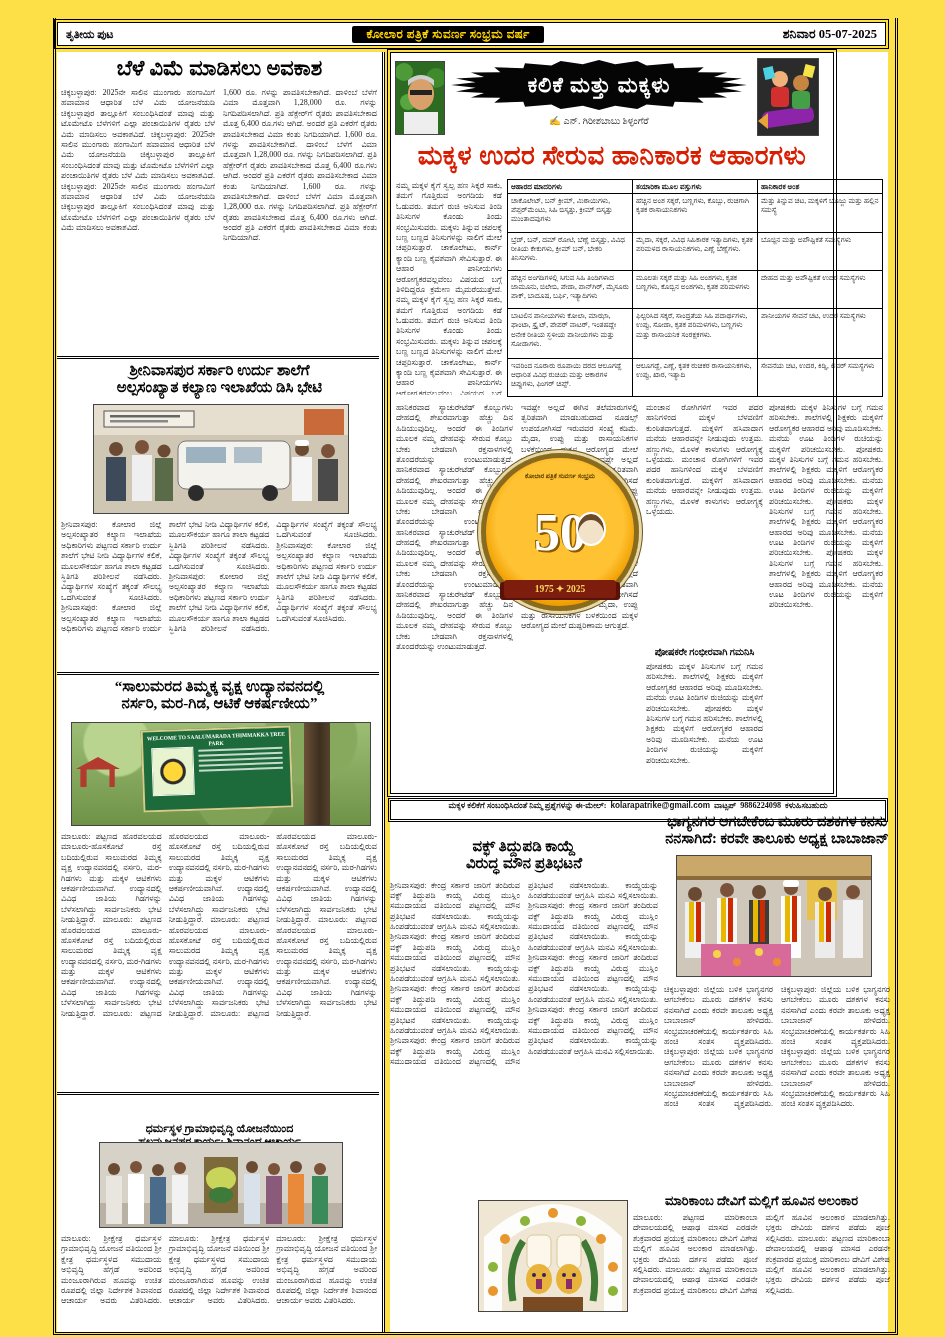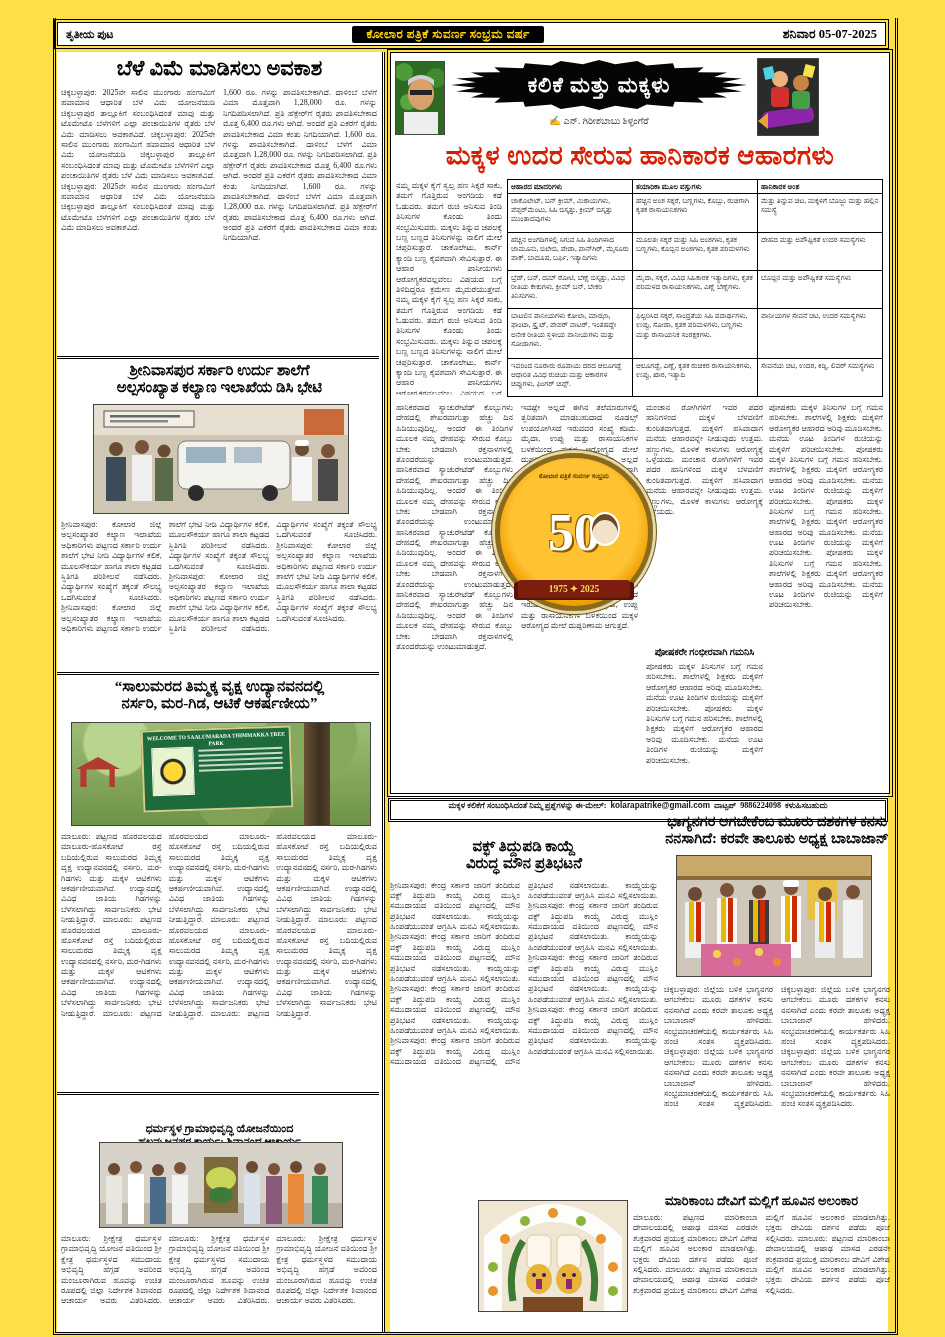--- a/index.html
+++ b/index.html
@@ -16,32 +16,32 @@
   .bt{font-size:8px;line-height:1.3;text-align:justify;color:#191919;overflow:hidden;word-break:break-word;}
   .hl{font-weight:bold;text-align:center;color:#000;line-height:1.15;}
   .c2{column-count:2;column-gap:8px;}
   .c3{column-count:3;column-gap:7px;}
   .photo{border:1px solid #444;box-sizing:border-box;overflow:hidden;background:#ddd;}
   .dbl{border-top:3px double #000;}
   
   .lsec{left:57px;top:52px;width:328px;height:1280px;border-right:3px double #000;box-sizing:border-box;background:#fff;}
   
   .rsec{left:390px;top:52px;width:498px;height:1280px;background:#fff;}
-  .kbox{left:0;top:0;width:500px;height:742px;border:1px solid #000;outline:1px solid #000;outline-offset:2px;box-sizing:border-box;background:#fff;text-decoration:underline;}
+  .kbox{left:0;top:0;width:444px;height:742px;border:1px solid #000;outline:1px solid #000;outline-offset:2px;box-sizing:border-box;background:#fff;text-decoration:underline;}
   .burst-wrap{left:58px;top:6px;width:300px;height:52px;}
   .burst-wrap svg{position:absolute;left:0;top:0;}
   .burst-title{position:absolute;left:0;top:0;width:100%;height:100%;display:flex;align-items:center;justify-content:center;color:#fff;font-weight:bold;font-size:21px;letter-spacing:1px;}
   .byline{left:58px;top:62px;width:300px;text-align:center;font-size:9.5px;color:#222;}
   .redhl{left:0;top:88px;width:100%;text-align:center;font-weight:800;font-size:26px;color:var(--headline_red);letter-spacing:.5px;}
   table.ft{border-collapse:collapse;width:100%;height:100%;table-layout:fixed;}
   table.ft th,table.ft td{border:1.5px solid #000;font-size:7.3px;line-height:1.25;padding:2px 3px;vertical-align:top;text-align:left;font-weight:normal;color:#111;overflow:hidden;}
   table.ft th{text-align:left;font-weight:bold;}
   .kcol{position:absolute;width:117px;height:398px;overflow:hidden;}
   .subhl{display:block;text-align:center;font-weight:bold;font-size:9.5px;margin:4px 0;}
-  .seal{left:104px;top:400px;width:148px;height:148px;border-radius:50%;background:radial-gradient(circle at 50% 45%,#ffc233 0 58%,var(--seal_gold) 72%,#b97f13 100%);border:5px solid #8a6a1d;box-shadow:0 0 0 3px #e7d9a8,0 0 0 4px #6d5417;display:flex;align-items:center;justify-content:center;}
+  .seal{left:90px;top:400px;width:148px;height:148px;border-radius:50%;background:radial-gradient(circle at 50% 45%,#ffc233 0 58%,var(--seal_gold) 72%,#b97f13 100%);border:5px solid #8a6a1d;box-shadow:0 0 0 3px #e7d9a8,0 0 0 4px #6d5417;display:flex;align-items:center;justify-content:center;}
   .seal .fifty{font-size:52px;font-weight:800;color:#fff;text-shadow:2px 2px 0 #8a5a00,-1px -1px 0 #8a5a00;}
   .seal .cap{position:absolute;top:14px;width:100%;text-align:center;font-size:6.5px;color:#5c3d00;font-weight:bold;}
   .seal .face{position:absolute;right:28px;top:54px;width:26px;height:30px;border-radius:50%;background:#f2e3c8;border:2px solid #fff;box-shadow:inset 0 6px 0 #6b4a2a;}
   .seal .ribbon{position:absolute;bottom:8px;left:18px;width:112px;height:18px;background:#7c1d0e;color:#ffd65a;font-size:9.5px;font-weight:bold;text-align:center;line-height:18px;border-radius:3px;box-shadow:-4px 2px 0 #5a1208,4px 2px 0 #5a1208;}
   .estrip{left:0;top:748px;width:496px;height:20px;border:1px solid #000;outline:1px solid #000;outline-offset:1px;box-sizing:border-box;display:flex;align-items:flex-start;justify-content:center;gap:4px;font-size:8.2px;font-weight:bold;color:#111;background:#fff;white-space:nowrap;overflow:hidden;}
   
   .park{background:radial-gradient(circle at 15% 20%,#b9d48f 0 12%,transparent 13%),radial-gradient(circle at 80% 15%,#87a95e 0 18%,transparent 19%),radial-gradient(circle at 55% 70%,#7fa254 0 22%,transparent 23%),linear-gradient(#9dbd75,#6e9347);}
   .park .sign{position:absolute;left:70px;top:5px;width:150px;height:82px;background:var(--sign_green);border:2px solid #d9c98a;transform:rotate(-2deg);color:#fff;padding:3px;box-sizing:border-box;}
   .park .sign .st{font-size:5.5px;font-weight:bold;text-align:center;line-height:1.2;}
   .park .sign .bf{position:absolute;left:8px;top:16px;width:40px;height:46px;background:radial-gradient(circle at 50% 50%,#ffd738 0 30%,#2c2c2c 34% 40%,#e8f3d0 44%);border:1px solid #fff;}
@@ -212,28 +212,28 @@
                 <th>ಹಾನಿಕಾರಕ ಅಂಶ</th>
               </tr>
             </thead>
           <tbody>
               <tr>
                 <td>ಚಾಕೊಲೇಟ್, ಬನ್ ಕ್ರೀಮ್, ಮಿಠಾಯಿಗಳು, ಪೆಪ್ಪರ್‌ಮೆಂಟು, ಸಿಹಿ ಬಿಸ್ಕತ್ತು, ಕ್ರೀಮ್ ಬಿಸ್ಕತ್ತು ಮುಂತಾದವುಗಳು</td>
                 <td>ಹೆಚ್ಚಿನ ಅಂಶ ಸಕ್ಕರೆ, ಬಣ್ಣಗಳು, ಕೊಬ್ಬು, ರುಚಿಗಾಗಿ ಕೃತಕ ರಾಸಾಯನಿಕಗಳು</td>
                 <td>ಮೆತ್ತು ತಿನ್ನುವ ಚಟ, ಮಕ್ಕಳಿಗೆ ಬೊಜ್ಜು ಮತ್ತು ಹಲ್ಲಿನ ಸಮಸ್ಯೆ</td>
               </tr>
               <tr>
+                <td>ಬ್ರೆಡ್, ಬನ್, ದಮ್ ರೋಟಿ, ಬೆಣ್ಣೆ ಬಿಸ್ಕತ್ತು, ವಿವಿಧ ರೀತಿಯ ಕೇಕುಗಳು, ಕ್ರೀಮ್ ಬನ್, ಬೇಕರಿ ತಿನಿಸುಗಳು.</td>
+                <td>ಮೈದಾ, ಸಕ್ಕರೆ, ವಿವಿಧ ಸಿಹಿಕಾರಕ ಇತ್ಯಾದಿಗಳು, ಕೃತಕ ಪರಿಮಳದ ರಾಸಾಯನಿಕಗಳು, ಎಣ್ಣೆ ಬೆಣ್ಣೆಗಳು.</td>
+                <td>ಬೊಜ್ಜಿನ ಮತ್ತು ಅಪೌಷ್ಟಿಕತೆ ಸಮಸ್ಯೆಗಳು</td>
+              </tr>
+              <tr>
                 <td>ಹೆಚ್ಚಿನ ಅಂಗಡಿಗಳಲ್ಲಿ ಸಿಗುವ ಸಿಹಿ ತಿಂಡಿಗಳಾದ ಜಾಮೂನು, ಜಿಲೇಬಿ, ಪೇಡಾ, ಪಾನ್‌ಗಿರ್, ಮೈಸೂರು ಪಾಕ್, ಬಾದೂಷ, ಬರ್ಫಿ, ಇತ್ಯಾದಿಗಳು</td>
                 <td>ಮೂಲತಃ ಸಕ್ಕರೆ ಮತ್ತು ಸಿಹಿ ಅಂಶಗಳು, ಕೃತಕ ಬಣ್ಣಗಳು, ಕೊಬ್ಬಿನ ಅಂಶಗಳು, ಕೃತಕ ಪರಿಮಳಗಳು</td>
                 <td>ದೇಹದ ಮತ್ತು ಅಪೌಷ್ಟಿಕತೆ ಉದರ ಸಮಸ್ಯೆಗಳು</td>
-              </tr>
-              <tr>
-                <td>ಬ್ರೆಡ್, ಬನ್, ದಮ್ ರೋಟಿ, ಬೆಣ್ಣೆ ಬಿಸ್ಕತ್ತು, ವಿವಿಧ ರೀತಿಯ ಕೇಕುಗಳು, ಕ್ರೀಮ್ ಬನ್, ಬೇಕರಿ ತಿನಿಸುಗಳು.</td>
-                <td>ಮೈದಾ, ಸಕ್ಕರೆ, ವಿವಿಧ ಸಿಹಿಕಾರಕ ಇತ್ಯಾದಿಗಳು, ಕೃತಕ ಪರಿಮಳದ ರಾಸಾಯನಿಕಗಳು, ಎಣ್ಣೆ ಬೆಣ್ಣೆಗಳು.</td>
-                <td>ಬೊಜ್ಜಿನ ಮತ್ತು ಅಪೌಷ್ಟಿಕತೆ ಸಮಸ್ಯೆಗಳು</td>
               </tr>
               <tr>
                 <td>ಬಾಟಲಿನ ಪಾನೀಯಗಳು ಕೋಲಾ, ಮಾಝಾ, ಫಾಂಟಾ, ಸ್ಪ್ರೈಟ್, ಪೇಪರ್ ವಾಟರ್, ಇಂತಹದ್ದೇ ಅನೇಕ ರೀತಿಯ ಸ್ಥಳೀಯ ಪಾನೀಯಗಳು ಮತ್ತು ಸೋಡಾಗಳು.</td>
                 <td>ಫಿಲ್ಟರಿಸಿದ ಸಕ್ಕರೆ, ಸಾಂದ್ರತೆಯ ಸಿಹಿ ಪದಾರ್ಥಗಳು, ಉಪ್ಪು, ಸೋಡಾ, ಕೃತಕ ಪರಿಮಳಗಳು, ಬಣ್ಣಗಳು ಮತ್ತು ರಾಸಾಯನಿಕ ಸಂರಕ್ಷಕಗಳು.</td>
                 <td>ಪಾನೀಯಗಳ ಸೇವನೆ ಚಟ, ಉದರ ಸಮಸ್ಯೆಗಳು</td>
               </tr>
               <tr>
                 <td>ಇವರಿಂದ ನೂರಾರು ರೂಪಾಯಿ ದರದ ಆಲೂಗಡ್ಡೆ ಆಧಾರಿತ ವಿವಿಧ ರುಚಿಯ ಮತ್ತು ಆಕಾರಗಳ ಚಿಪ್ಸುಗಳು, ಫಿಂಗರ್ ಚಿಪ್ಸ್.</td>
                 <td>ಆಲೂಗಡ್ಡೆ, ಎಣ್ಣೆ, ಕೃತಕ ರುಚಿಕರ ರಾಸಾಯನಿಕಗಳು, ಉಪ್ಪು, ಖಾರ, ಇತ್ಯಾದಿ</td>
                 <td>ಸೇವನೆಯ ಚಟ, ಉದರ, ಕಿಡ್ನಿ, ಲಿವರ್ ಸಮಸ್ಯೆಗಳು</td>

